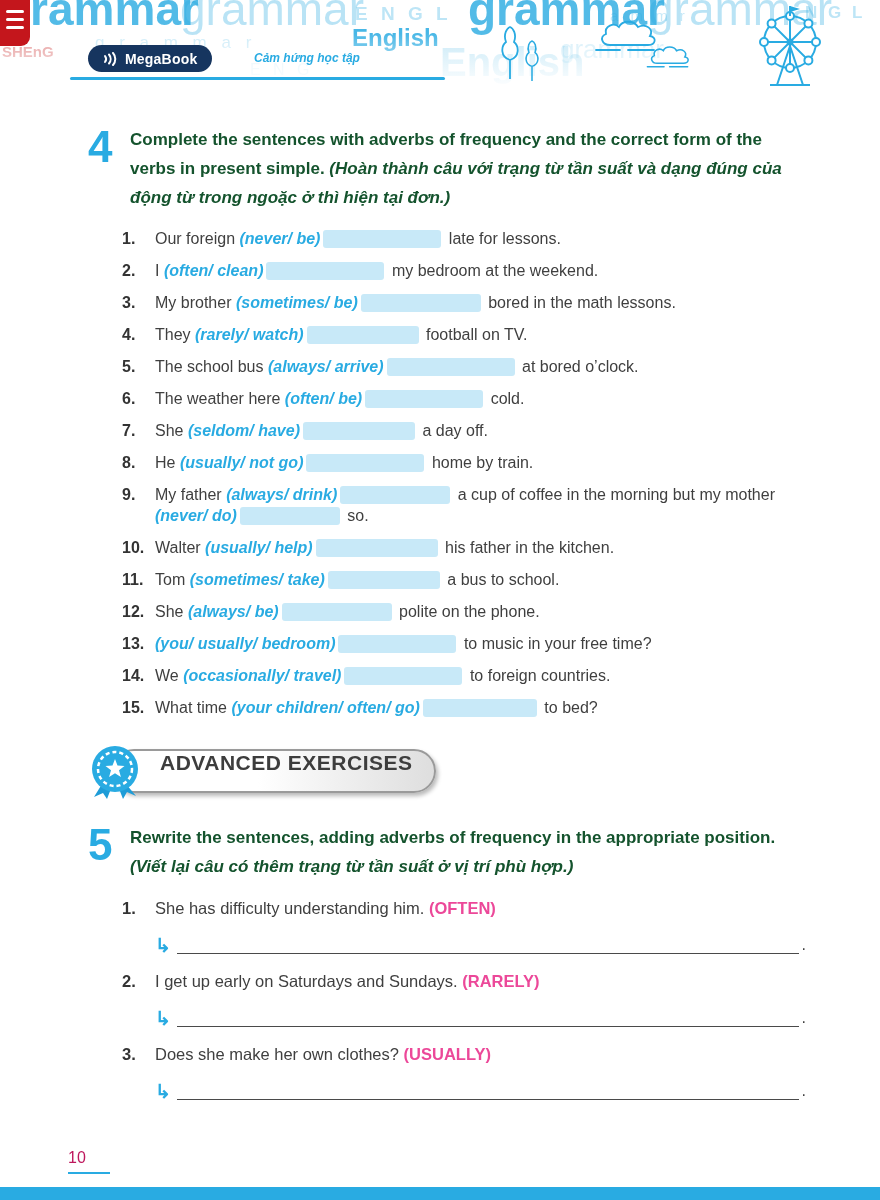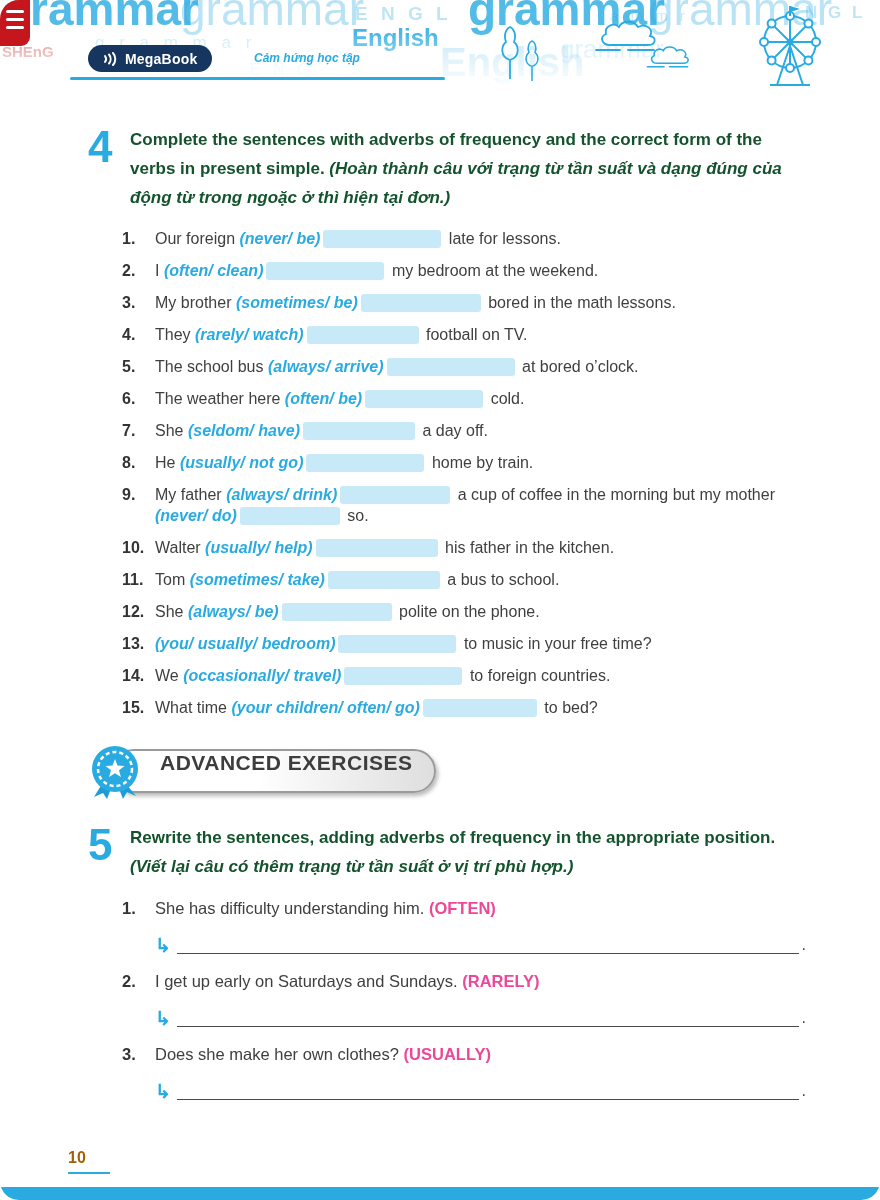--- a/index.html
+++ b/index.html
@@ -1,17 +1,17 @@
 <!DOCTYPE html>
 <html><head>
 <meta charset="utf-8">
 <style>
   html,body{margin:0;padding:0;background:#fff;}
   .page{position:relative;width:880px;height:1200px;background:#fff;overflow:hidden;
-        font-family:"Liberation Sans",sans-serif;color:#3c3c3c;border-radius:19px;}
+        font-family:"Liberation Sans",sans-serif;color:#3c3c3c;}
 
   
   .hdr{position:absolute;top:0;left:0;width:880px;height:96px;overflow:hidden;}
   .hdr .wm{position:absolute;color:#29ABE2;line-height:1;white-space:nowrap;z-index:1;}
   .hdr::after{content:"";position:absolute;inset:0;z-index:2;pointer-events:none;
       background:linear-gradient(180deg,rgba(255,255,255,0) 35%,rgba(255,255,255,.92) 88%,#fff 100%);}
   .corner-tag{position:absolute;left:0;top:0;width:30px;height:46px;background:#C4161C;
       border-radius:0 0 9px 0;z-index:4;}
   .corner-tag i{position:absolute;left:6px;right:6px;height:3px;background:#fff;border-radius:2px;}
   .corner-tag i:nth-child(1){top:10px}.corner-tag i:nth-child(2){top:18px}.corner-tag i:nth-child(3){top:26px}
@@ -54,21 +54,21 @@
   .ex5-row{display:flex;font-size:16.5px;line-height:22px;color:#3f3f3f;}
   .ex5-text{flex:1;}
   .adverb{color:#ec4899;font-weight:800;}
   .answer-line{display:flex;align-items:flex-end;margin:12px 4px 6px 33px;}
   .arrow{color:#29ABE2;font-size:19px;font-weight:700;margin-right:6px;position:relative;top:3px;}
   .rule{flex:1;border-bottom:1.6px solid #4a4a4a;height:16px;margin-right:3px;}
   .dot{font-size:16px;color:#3f3f3f;}
 
   
   .page-num-wrap{position:absolute;left:68px;bottom:26px;z-index:6;}
-  .page-num{color:#a16207;font-weight:700;font-size:16px;}
+  .page-num{color:#be185d;font-weight:400;font-size:16px;}
   .page-num-line{width:42px;height:2px;background:#29ABE2;margin-top:5px;}
   .bottom-bar{position:absolute;left:0;right:0;bottom:0;height:13px;background:#29ABE2;z-index:6;}
 </style>
 </head>
 <body>
 
 <div class="page">
 
   <div class="hdr">
     <div>

